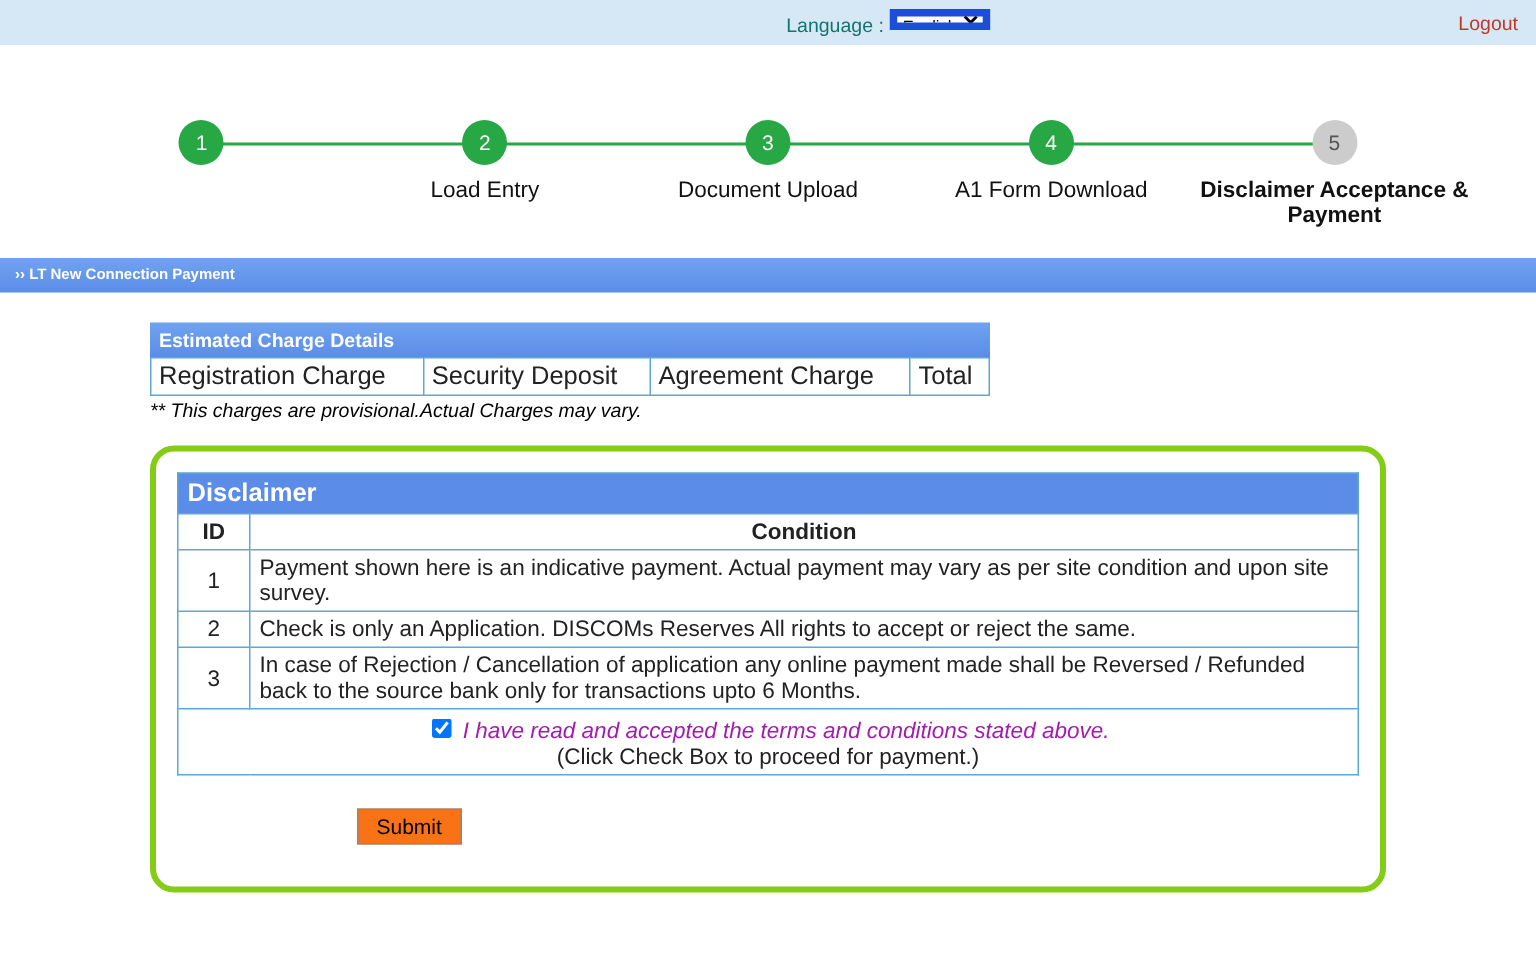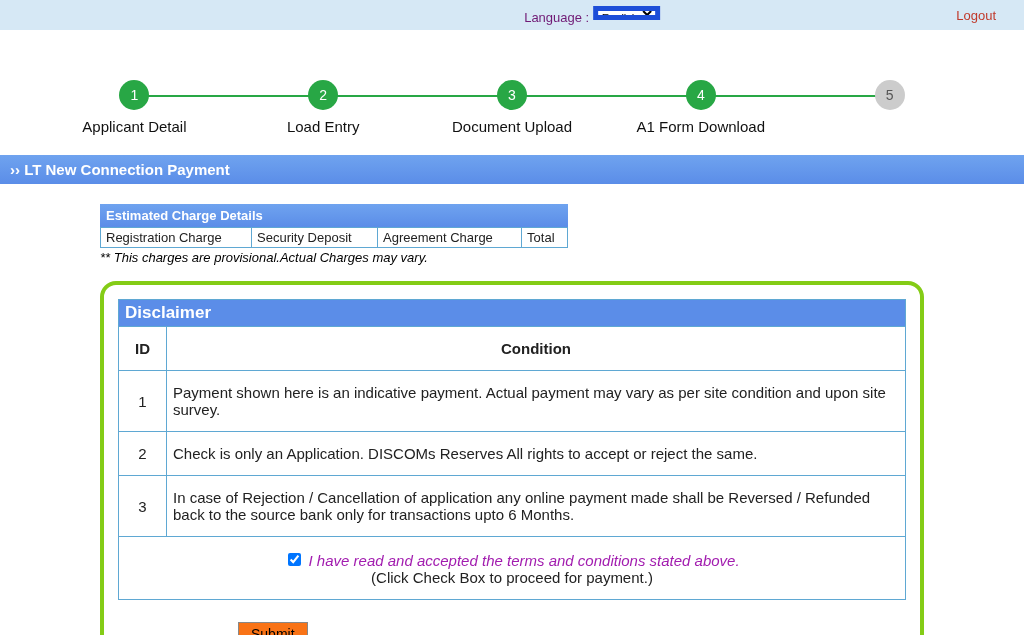--- a/index.html
+++ b/index.html
@@ -20,26 +20,26 @@
     font-size: 13px;
   }
   .topbar .lang-wrap {
     position: absolute;
     left: 50%;
     transform: translateX(-50%);
     margin-left: 80px;
   }
   .topbar .logout {
     position: absolute;
-    right: 28px;
+    right: 12px;
     color: #c0392b;
     font-size: 13px;
     cursor: pointer;
   }
-  .lang-label { color: #701a75; }
+  .lang-label { color: #0f766e; }
   .lang-select {
     height: 14px;
     font-size: 11px;
     border: 5px solid #1d4ed8;
     background: #fff;
   }
   .stepper {
     width: 100%;
     padding: 50px 40px 20px 40px;
   }
@@ -84,41 +84,41 @@
     margin-top: 8px;
     font-size: 15px;
     color: #111;
     padding: 0 5px;
   }
   .step-label.bold { font-weight: bold; }
   .section-bar {
     background: linear-gradient(180deg, #6fa3ef 0%, #5b8de8 100%);
     color: #fff;
     padding: 6px 10px;
-    font-size: 15px;
+    font-size: 10px;
     font-weight: bold;
   }
   .content {
     width: 100%;
     padding: 20px 100px 30px 100px;
   }
   .est-table-wrap {
-    width: 468px;
+    width: 560px;
   }
   .est-header {
     background: linear-gradient(180deg, #6fa3ef 0%, #5b8de8 100%);
     color: #fff;
     font-weight: bold;
     font-size: 13px;
     padding: 4px 6px;
   }
   table.est {
     width: 100%;
     border-collapse: collapse;
-    font-size: 13px;
+    font-size: 17px;
   }
   table.est th, table.est td {
     border: 1px solid #5fa8d3;
     padding: 2px 5px;
     text-align: left;
     color: #222;
     background: #fff;
     font-weight: normal;
   }
   .provisional-note {
@@ -142,21 +142,21 @@
     border: 1px solid #5fa8d3;
     border-bottom: none;
   }
   table.disc {
     width: 100%;
     border-collapse: collapse;
     font-size: 15px;
   }
   table.disc th, table.disc td {
     border: 1px solid #5fa8d3;
-    padding: 13px 6px;
+    padding: 3px 6px;
     color: #222;
     background: #fff;
     text-align: left;
     vertical-align: middle;
   }
   table.disc th {
     font-weight: bold;
     text-align: center;
   }
   table.disc td:first-child {
@@ -198,39 +198,39 @@
     </select>
   </div>
   <span class="logout">Logout</span>
 </div>
 
 <div class="stepper">
   <div class="step-row" id="step-row">
       <div class="step">
         <div class="step-line"></div>
         <div class="step-circle">1</div>
-        <div class="step-label">Applicant Detail</div>
       </div>
       <div class="step">
         <div class="step-line"></div>
         <div class="step-circle">2</div>
         <div class="step-label">Load Entry</div>
       </div>
       <div class="step">
         <div class="step-line"></div>
         <div class="step-circle">3</div>
         <div class="step-label">Document Upload</div>
       </div>
       <div class="step">
         <div class="step-line"></div>
         <div class="step-circle">4</div>
         <div class="step-label">A1 Form Download</div>
       </div>
       <div class="step">
         <div class="step-circle inactive">5</div>
+        <div class="step-label bold">Disclaimer Acceptance &amp; Payment</div>
       </div>
     </div>
 </div>
 
 <div class="section-bar">›› LT New Connection Payment</div>
 
 <div class="content">
 
   <div class="est-table-wrap">
     <div class="est-header">Estimated Charge Details</div>

